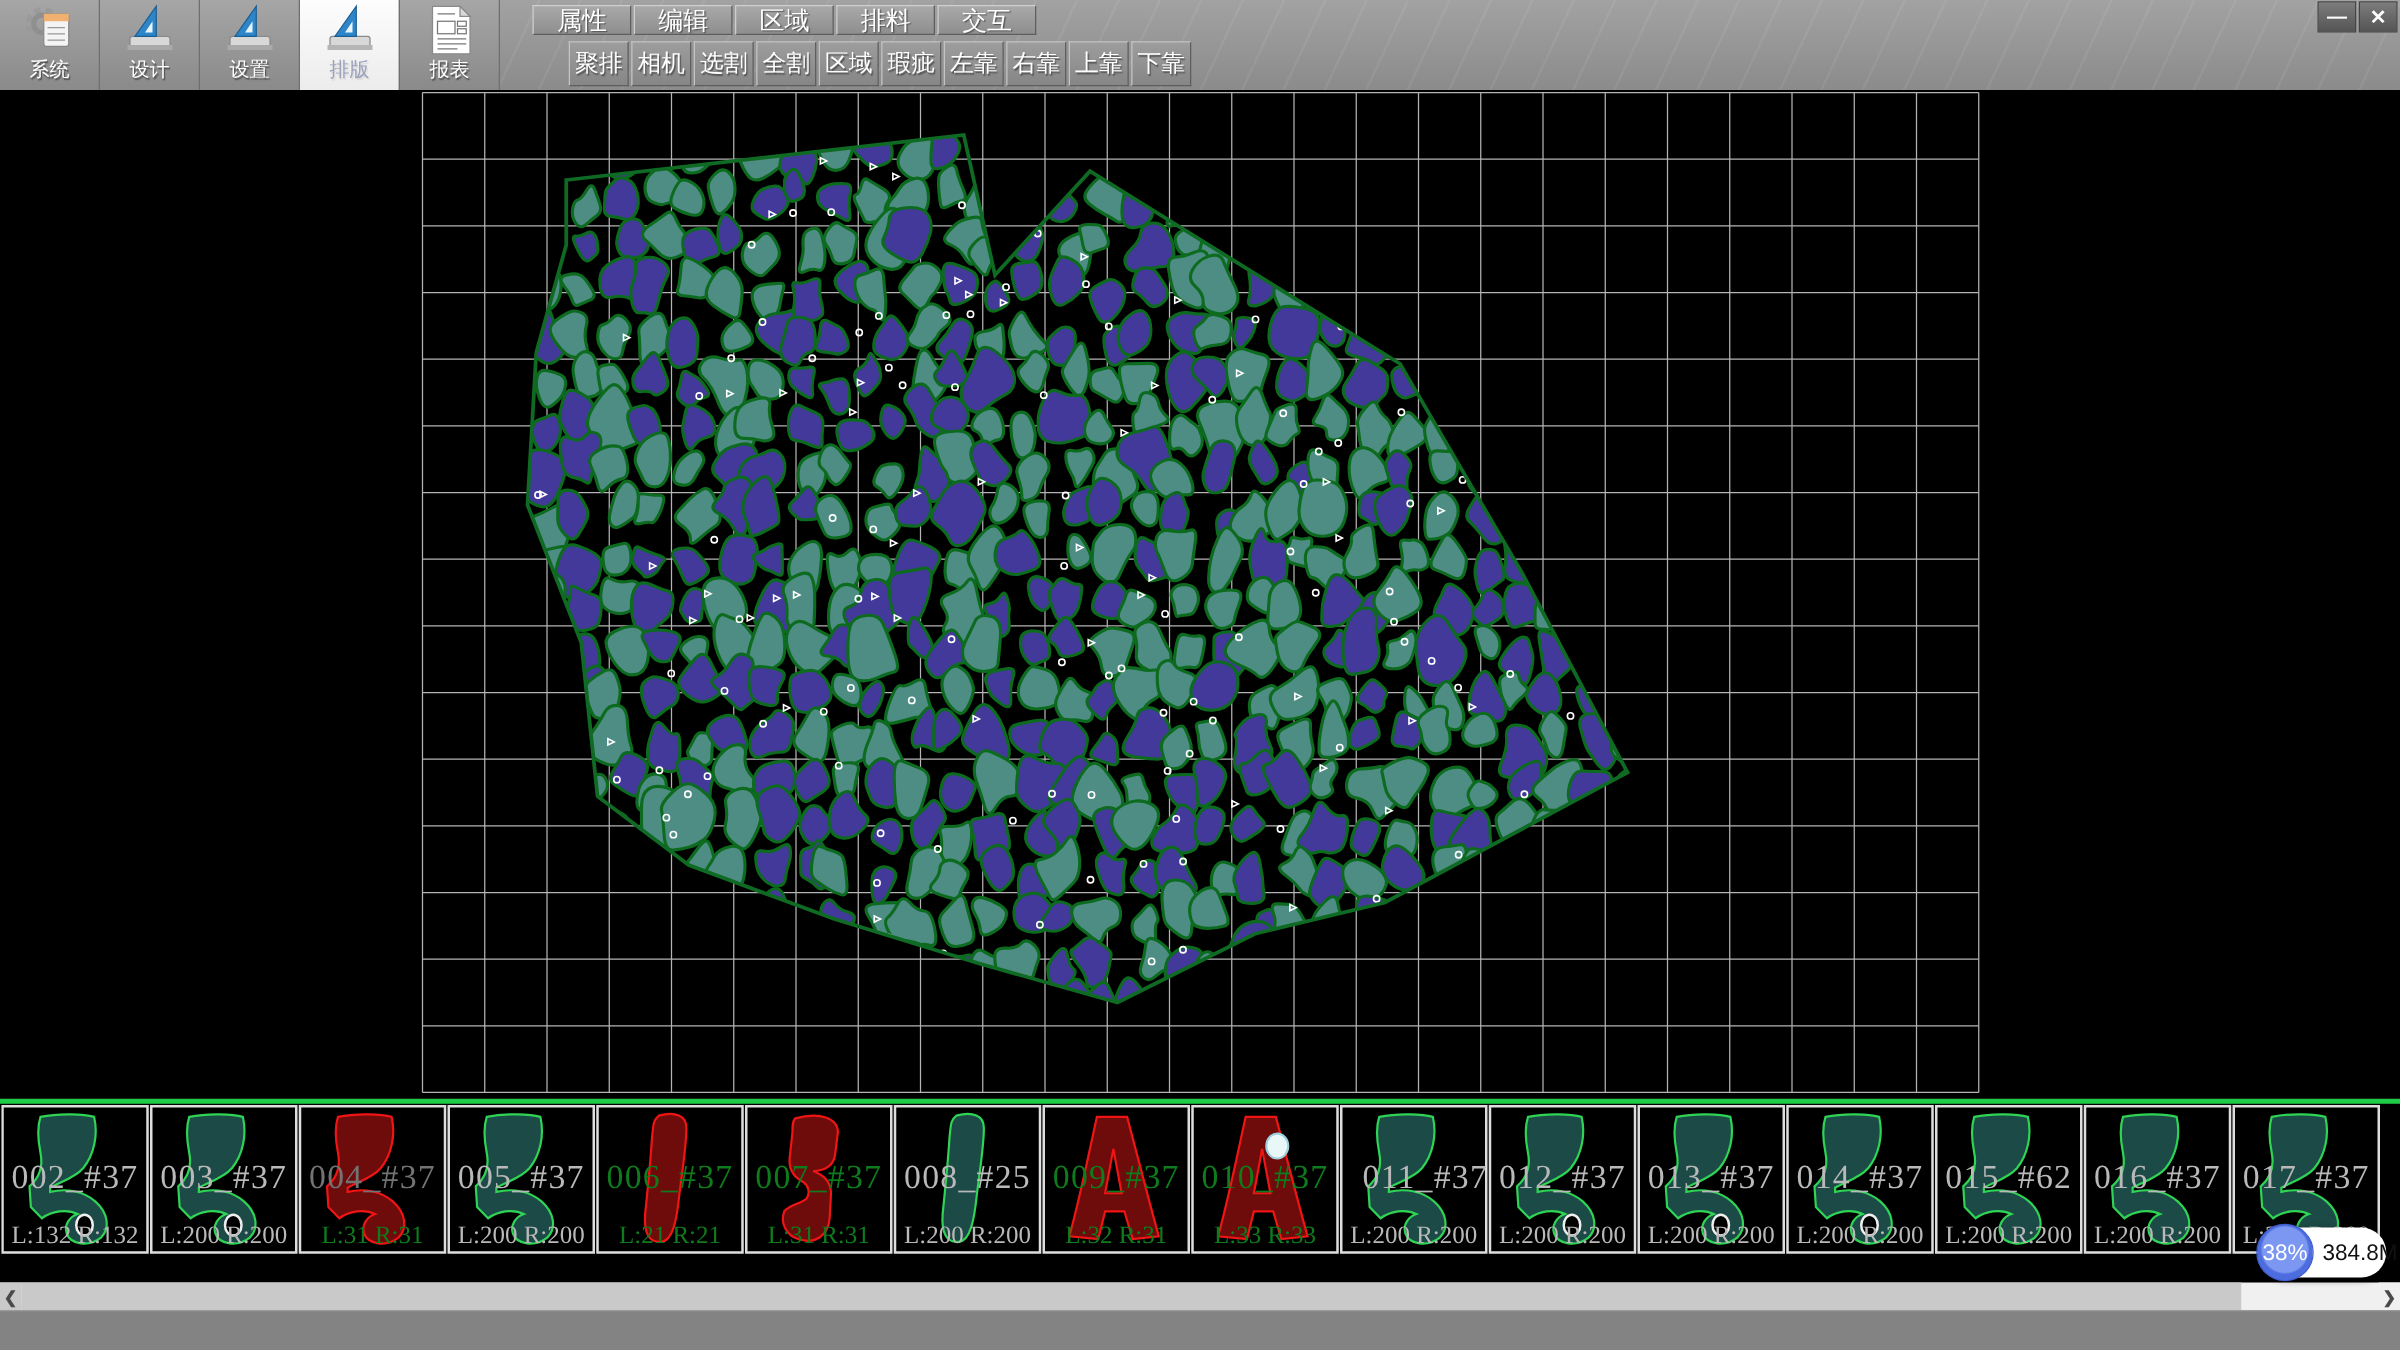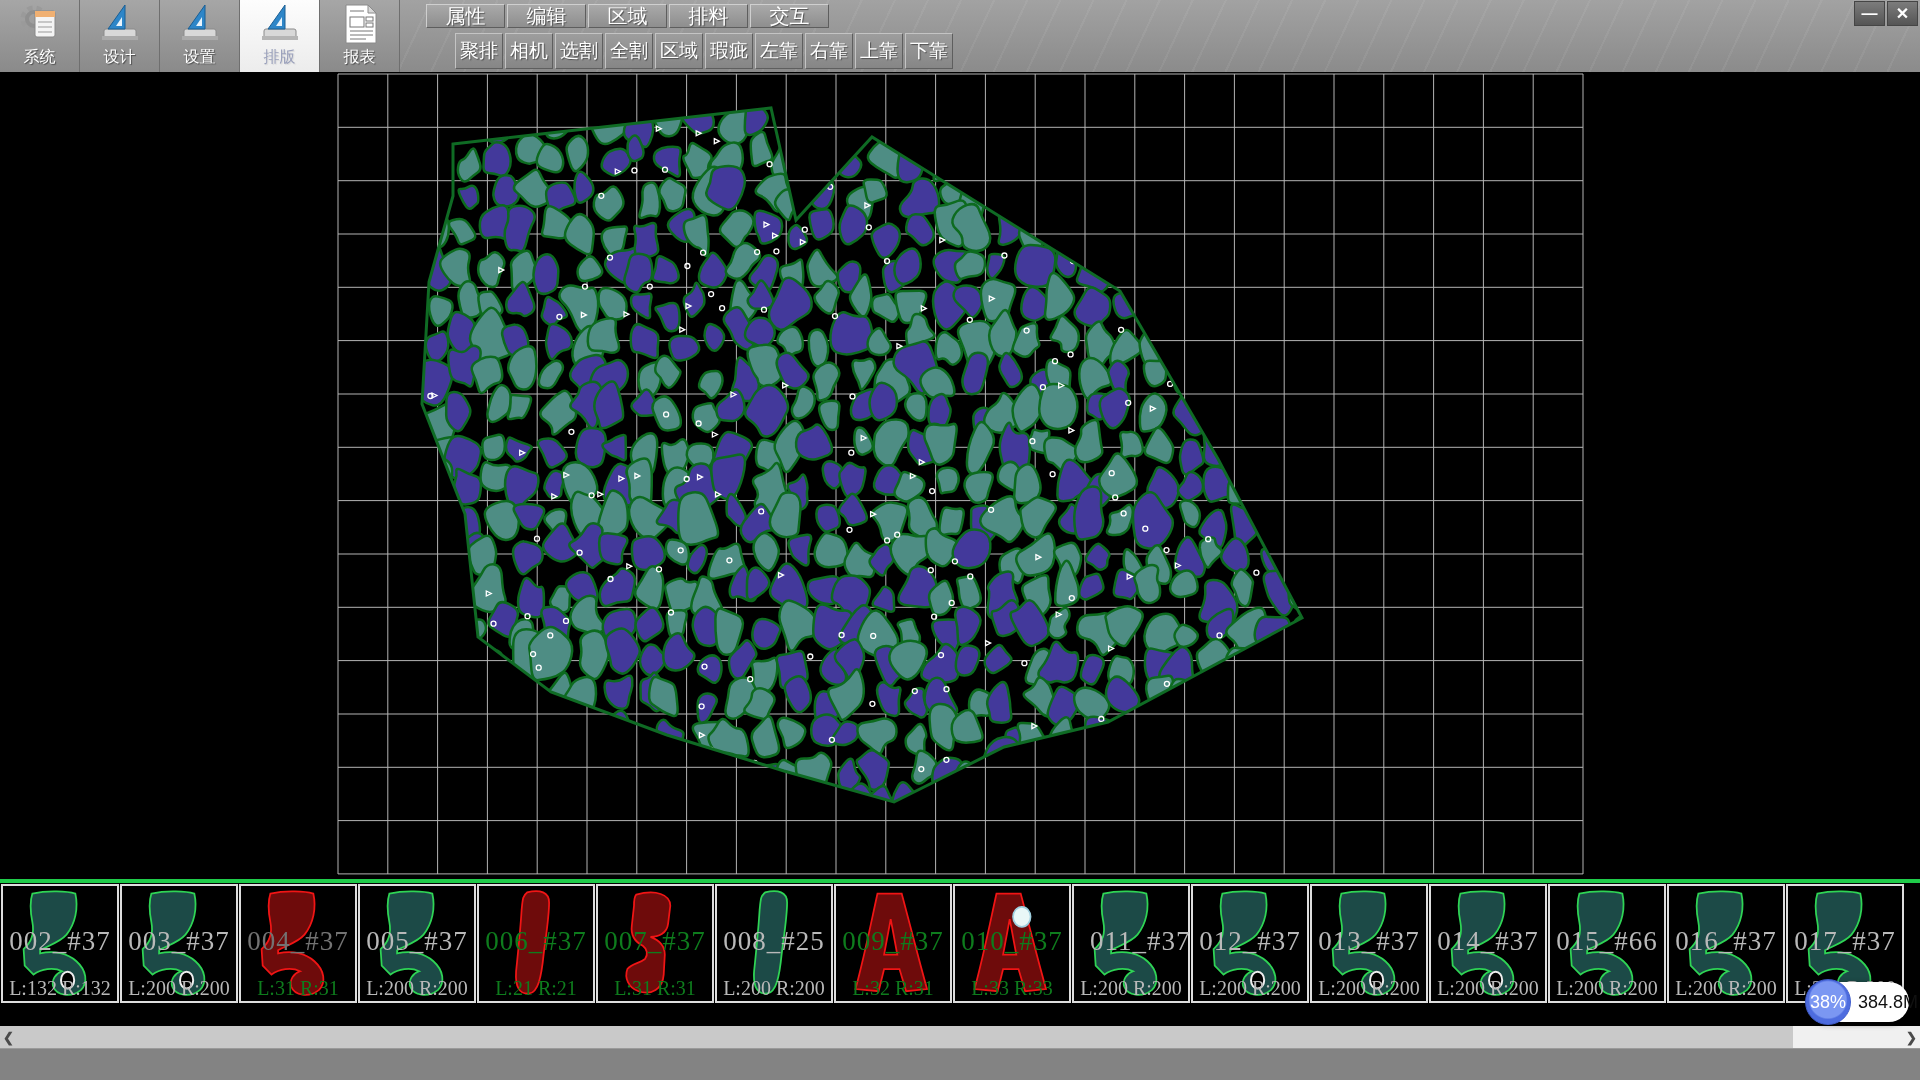--- a/index.html
+++ b/index.html
@@ -1198,21 +1198,21 @@
           <path d="M24,5 C38,2 56,3 63,5 C66,18 63,32 55,42 C49,49 38,52 31,56 L31,59 C44,56 56,59 64,66 C73,74 75,85 68,92 C59,99 46,97 43,89 C41,83 45,77 51,75 C43,71 32,73 25,78 L17,70 L16,55 C23,49 26,41 24,31 C22,21 22,11 24,5 Z" fill="#1c4a47" stroke="#2fd455" stroke-width="1.6" fill-rule="evenodd"></path>
           <ellipse cx="56" cy="83" rx="6" ry="7.5" fill="#000" stroke="#eee" stroke-width="1.8"></ellipse>
         </svg>
     <div class="pid" style="color: rgb(185, 185, 185);">014_#37</div>
     <div class="plr" style="color: rgb(185, 185, 185);">L:200 R:200</div>
   </div>
       <div class="cell">
     <svg class="shape" viewBox="0 0 100 100" preserveAspectRatio="none">
           <path d="M24,5 C38,2 56,3 63,5 C66,18 63,32 55,42 C49,49 38,52 31,56 L31,59 C44,56 56,59 64,66 C73,74 75,85 68,92 C59,99 46,97 43,89 C41,83 45,77 51,75 C43,71 32,73 25,78 L17,70 L16,55 C23,49 26,41 24,31 C22,21 22,11 24,5 Z" fill="#1c4a47" stroke="#2fd455" stroke-width="1.6" fill-rule="evenodd"></path>
         </svg>
-    <div class="pid" style="color: rgb(185, 185, 185);">015_#66</div>
+    <div class="pid" style="color: rgb(185, 185, 185);">015_#62</div>
     <div class="plr" style="color: rgb(185, 185, 185);">L:200 R:200</div>
   </div>
       <div class="cell">
     <svg class="shape" viewBox="0 0 100 100" preserveAspectRatio="none">
           <path d="M24,5 C38,2 56,3 63,5 C66,18 63,32 55,42 C49,49 38,52 31,56 L31,59 C44,56 56,59 64,66 C73,74 75,85 68,92 C59,99 46,97 43,89 C41,83 45,77 51,75 C43,71 32,73 25,78 L17,70 L16,55 C23,49 26,41 24,31 C22,21 22,11 24,5 Z" fill="#1c4a47" stroke="#2fd455" stroke-width="1.6" fill-rule="evenodd"></path>
         </svg>
     <div class="pid" style="color: rgb(185, 185, 185);">016_#37</div>
     <div class="plr" style="color: rgb(185, 185, 185);">L:200 R:200</div>
   </div>
       <div class="cell">

